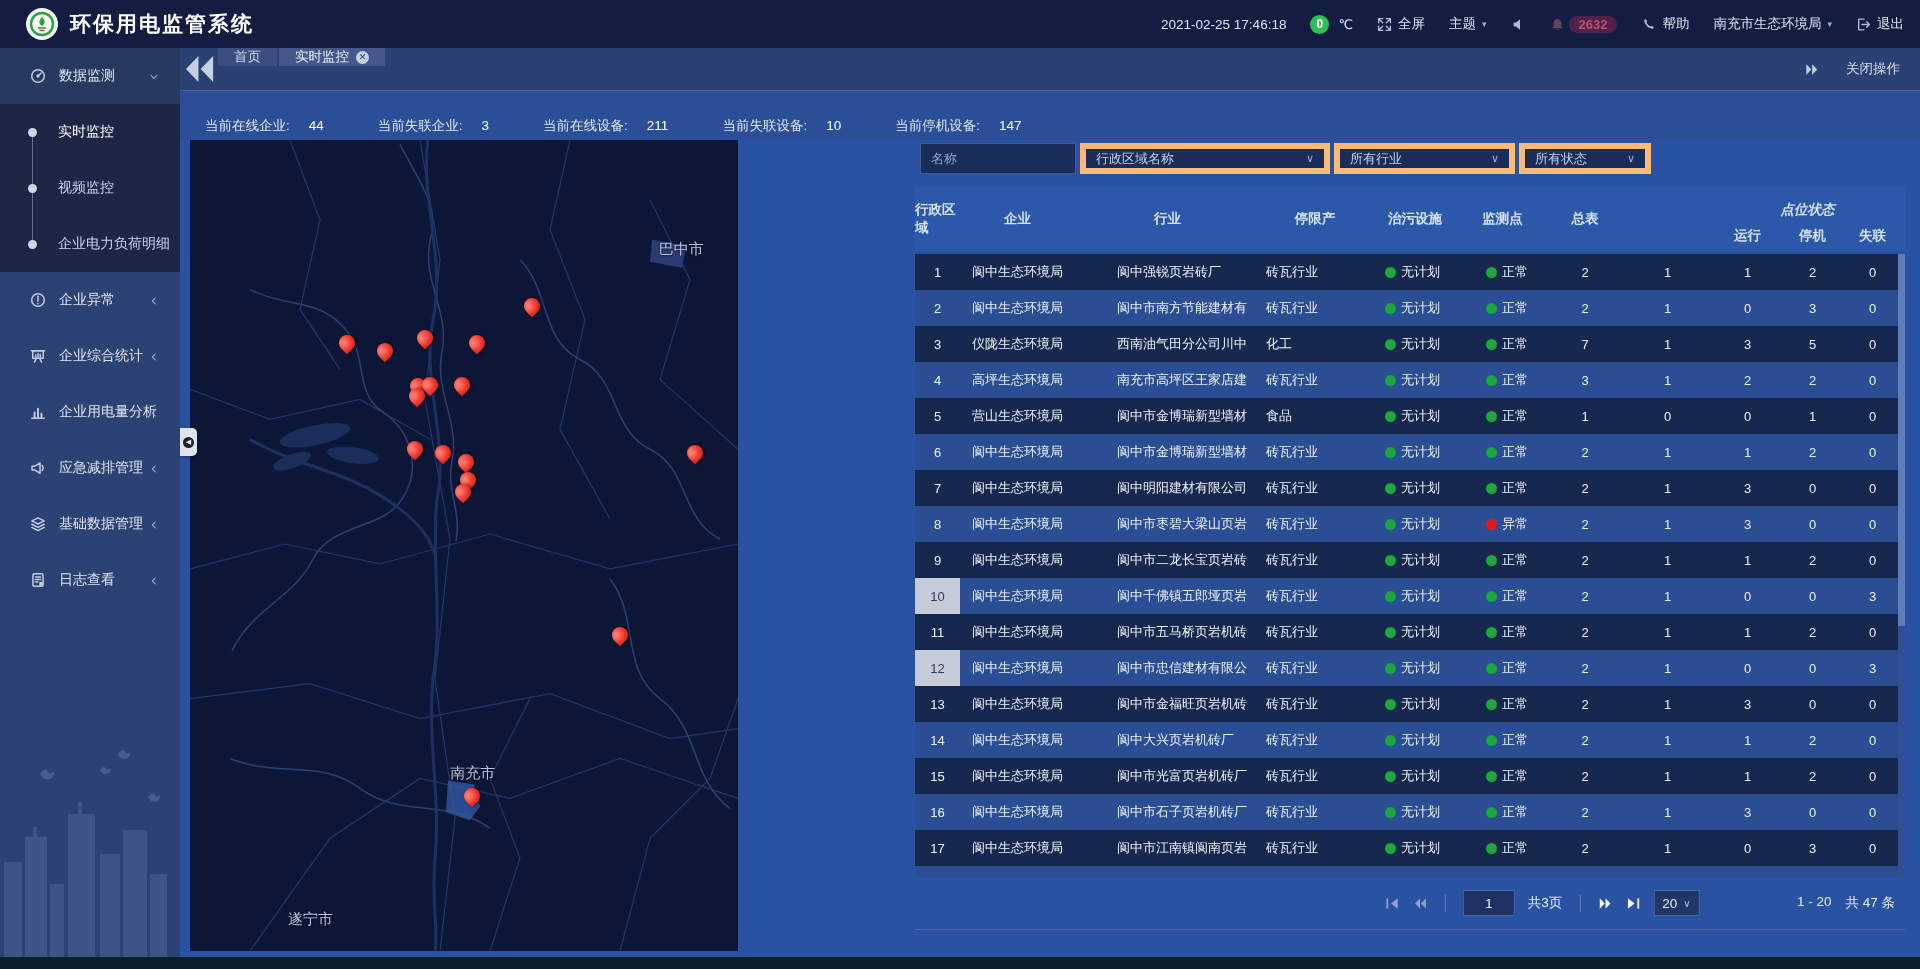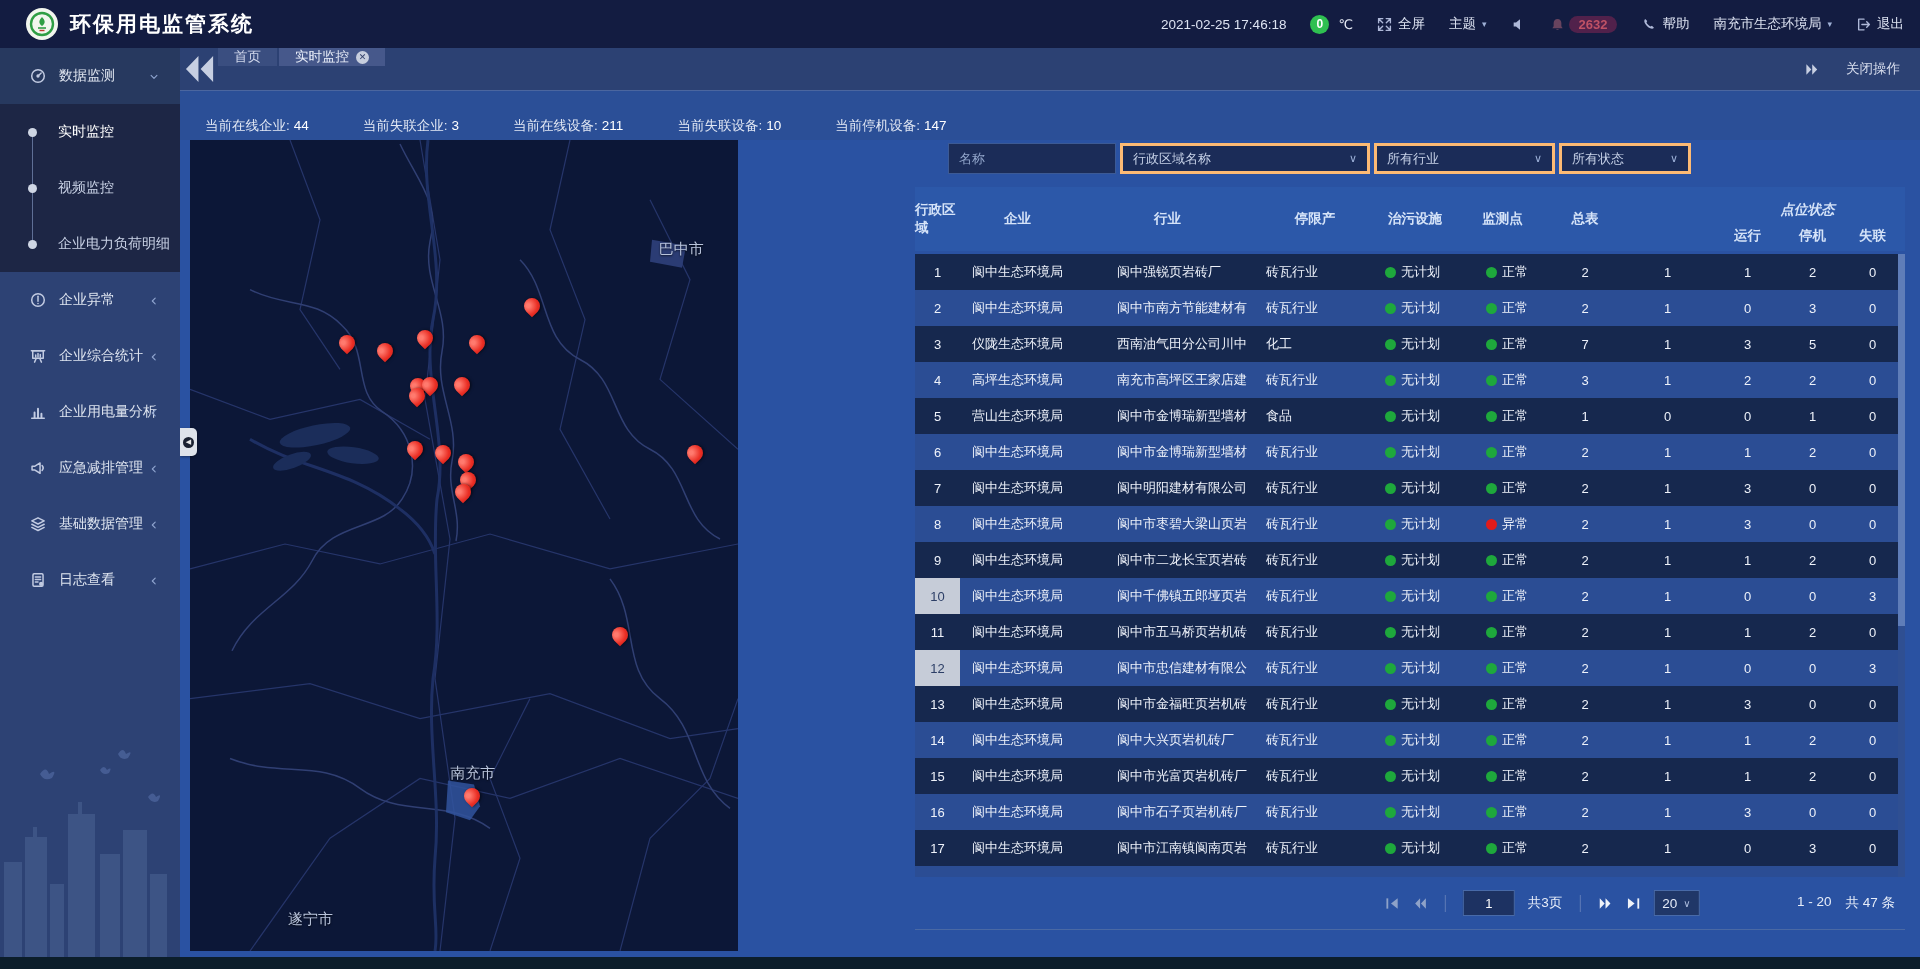--- a/index.html
+++ b/index.html
@@ -52,21 +52,21 @@
   .circle-x { width:13px; height:13px; border-radius:50%; background:#c7cede; color:#33406a; font-size:9px;
     display:flex; align-items:center; justify-content:center; }
   .tab-right { margin-left:auto; display:flex; align-items:center; gap:26px; padding-right:20px; }
   .tab-expand { width:16px; height:13px; color:#c7cfe2; cursor:pointer; }
   .close-ops { color:#d7dded; cursor:pointer; }
   .pgico svg { width:100%; height:100%; display:block; }
 
   .statsbar { height:50px; background:#2b4f97; border-top:1px solid #4b669f; display:flex; align-items:center;
     padding:20px 0 0 25px; gap:54px; color:#e2e8f4; font-size:13.5px; }
   .stat { white-space:nowrap; }
-  .stat b { color:#ffffff; font-weight:normal; margin-left:4px; }
+  .stat b { color:#ffffff; font-weight:normal; margin-left:19px; }
 
   .content { position:absolute; left:0; top:92px; width:1740px; height:817px; }
 
   
   .map { position:absolute; left:10px; top:0; width:548px; height:811px; background:#0c1737; overflow:hidden; cursor:grab; }
   .map svg.roads { position:absolute; left:0; top:0; width:100%; height:100%; }
   .map-label { position:absolute; color:#b9c4dc; font-size:15px; transform:translate(-50%,-50%);
     text-shadow:0 1px 2px rgba(0,0,0,.7); white-space:nowrap; pointer-events:none; }
   .pin-wrap { position:absolute; width:16px; height:22px; transform:translate(-50%,-100%); cursor:pointer; }
   .pin { width:16px; height:16px; margin-top:3px;
@@ -74,24 +74,24 @@
     border-radius:50% 50% 50% 0; transform:rotate(-45deg); box-shadow:1px 1px 3px rgba(0,0,0,.55); }
   .map-handle { position:absolute; left:0px; top:288px; width:17px; height:28px; background:#dfe3ea;
     border-radius:0 5px 5px 0; display:flex; align-items:center; justify-content:center; cursor:pointer; z-index:5;
     box-shadow:0 1px 3px rgba(0,0,0,.4); }
   .map-handle span { width:11px; height:11px; border-radius:50%; background:#1a2030; color:#e8e8e8; font-size:7px;
     display:flex; align-items:center; justify-content:center; }
 
   
   .tpanel { position:absolute; left:735px; top:3px; width:990px; height:787px; }
   .filters { display:flex; height:31px; margin-left:5px; gap:4px; }
-  .f-input { width:168px; background:#1b2c58; border:1px solid #3c5a95; color:#e6ecf8; font-size:13px; padding:0 10px;
-    font-family:inherit;margin-left:28px; }
+  .f-input { width:156px; background:#1b2c58; border:1px solid #3c5a95; color:#e6ecf8; font-size:13px; padding:0 10px;
+    font-family:inherit; }
   .f-input::placeholder { color:#93a7cc; }
-  .f-select { background:#1b2c58; border:3px solid #fdba74; color:#c7d2e8; font-size:13px; padding:0 10px;
+  .f-select { background:#1b2c58; border:6px solid #fdba74; color:#c7d2e8; font-size:13px; padding:0 10px;
     display:flex; align-items:center; justify-content:space-between; cursor:pointer; }
   .f-select .chev { color:#9db1d8; font-size:11px; margin-left:8px; }
   .w250 { width:250px; } .w181 { width:181px; } .w132 { width:132px; }
 
   .grid-cols { display:grid; grid-template-columns:45px 115px 185px 110px 90px 85px 80px 85px 75px 55px 65px; }
   .thead { margin-top:13px; height:64px; background:#2c58a9; color:#d5e3f8; font-size:13.5px; font-weight:bold;
     grid-template-rows:34px 30px; }
   .th-main { grid-row:1/3; align-self:center; justify-self:center; }
   .th-group { grid-column:9/12; grid-row:1; justify-self:center; align-self:end; font-style:italic; padding-bottom:2px; }
   .th-sub { grid-row:2; justify-self:center; align-self:center; }

